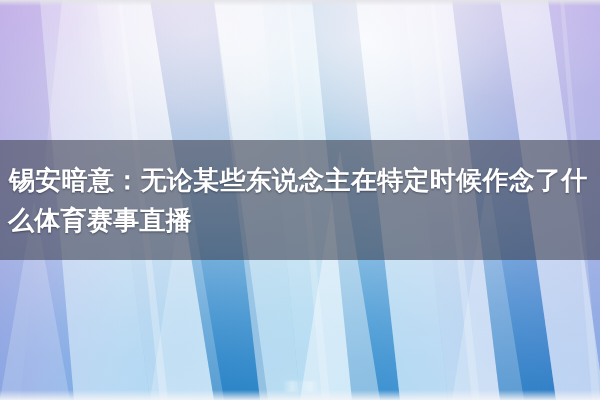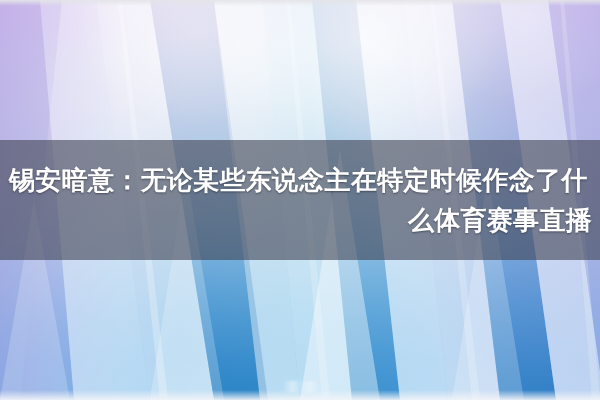--- a/index.html
+++ b/index.html
@@ -109,21 +109,21 @@
     font-family: "DejaVu Sans", "Liberation Sans", sans-serif;
     font-weight: 700;
     font-size: 26px;
     line-height: 40px;
     letter-spacing: 0.3px;
     text-align: center;
     text-shadow: 0 1px 2px rgba(30,32,46,0.55);
     white-space: nowrap;
   }
   .caption-line-1 { text-align: left; padding-left: 2px; }
-  .caption-line-2 { text-align: right; }
+  .caption-line-2 { text-align: left; }
 
   
   .watermark {
     position: absolute;
     left: 283px;
     top: 381px;
     width: 36px;
     height: 11px;
     background:
       linear-gradient(to right, rgba(255,255,255,0.0), rgba(255,255,255,0.55), rgba(255,255,255,0.15), rgba(255,255,255,0.45), rgba(255,255,255,0.0));

